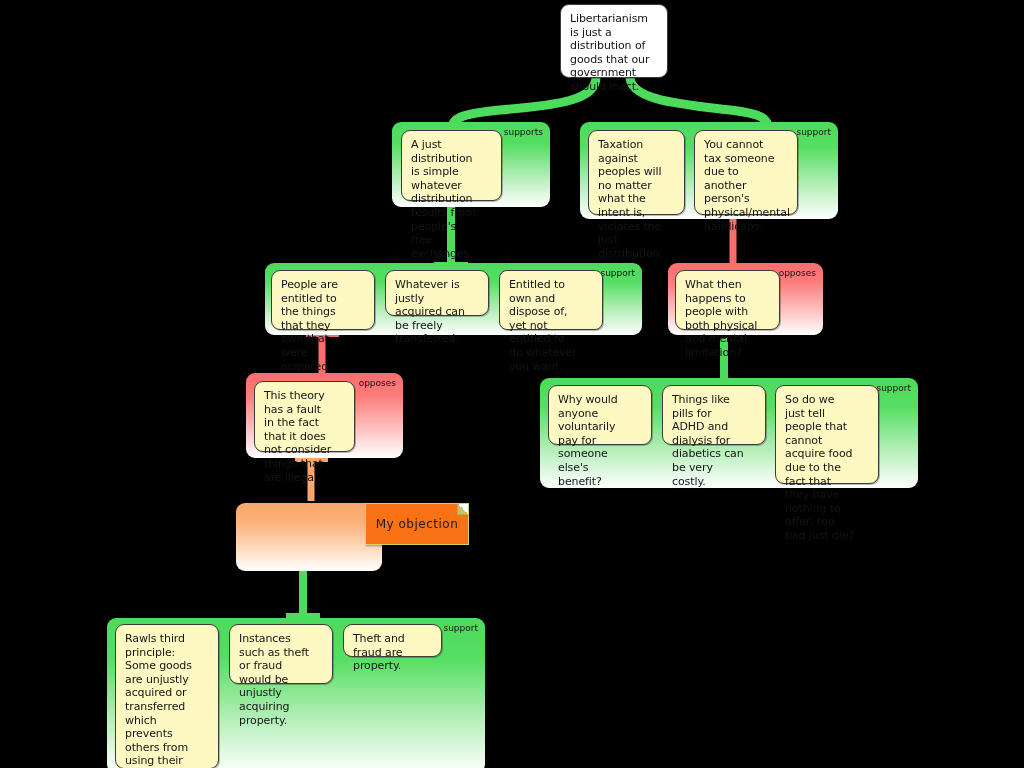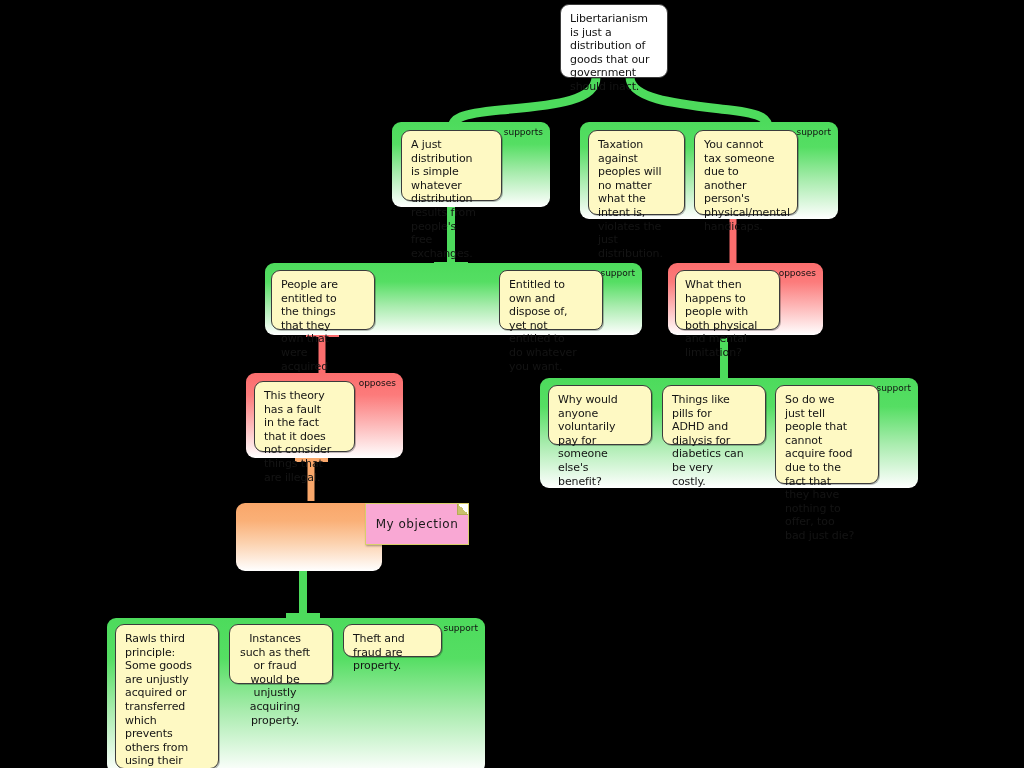--- a/index.html
+++ b/index.html
@@ -76,21 +76,21 @@
     font-size: 11px;
     line-height: 13.6px;
     color: #141414;
     letter-spacing: -0.1px;
     box-shadow: 1px 1px 0 rgba(0,0,0,0.25);
   }
 
   
   .note {
     position: absolute;
-    background: #f9a8d4;
+    background: #f97316;
     border: 1px solid #d8cf6a;
     font-size: 12px;
     color: #1a1a1a;
     display: flex;
     align-items: center;
     justify-content: center;
     letter-spacing: 0.5px;
     box-shadow: 1px 1px 2px rgba(0,0,0,0.35);
   }
   .note .fold {
@@ -152,20 +152,23 @@
   <div class="card" style="left:694px; top:130px; width:104px; height:85px;">
     <span>You cannot tax someone due to another person's physical/mental handicaps.</span>
   </div>
 
   <div class="group green" style="left:265px; top:263px; width:377px; height:72px;">
     <span class="group-label">support</span>
   </div>
   <div class="card" style="left:271px; top:270px; width:104px; height:60px;">
     <span>People are entitled to the things that they own that were acquired justly.</span>
   </div>
+  <div class="card" style="left:385px; top:270px; width:104px; height:46px;">
+    <span>Whatever is justly acquired can be freely transferred.</span>
+  </div>
   <div class="card" style="left:499px; top:270px; width:104px; height:60px;border-radius:8px;">
     <span>Entitled to own and dispose of, yet not entitled to do whatever you want.</span>
   </div>
 
   <div class="group red" style="left:668px; top:263px; width:155px; height:72px;">
     <span class="group-label">opposes</span>
   </div>
   <div class="card" style="left:675px; top:270px; width:105px; height:60px;">
     <span>What then happens to people with both physical and mental limitation?</span>
   </div>
@@ -198,20 +201,20 @@
     <span class="fold"></span>
     <span>My objection</span>
   </div>
 
   <div class="group green" style="left:107px; top:618px; width:378px; height:155px;">
     <span class="group-label">support</span>
   </div>
   <div class="card" style="left:115px; top:624px; width:104px; height:145px;">
     <span>Rawls third principle: Some goods are unjustly acquired or transferred which prevents others from using their property as they choose (Rawls, 1974).</span>
   </div>
-  <div class="card" style="left:229px; top:624px; width:104px; height:60px;text-align:center;">
+  <div class="card" style="left:229px; top:624px; width:104px; height:60px;">
     <span>Instances such as theft or fraud would be unjustly acquiring property.</span>
   </div>
   <div class="card" style="left:343px; top:624px; width:99px; height:33px;">
     <span>Theft and fraud are property.</span>
   </div>
 
 </div>
 
 </body></html>

